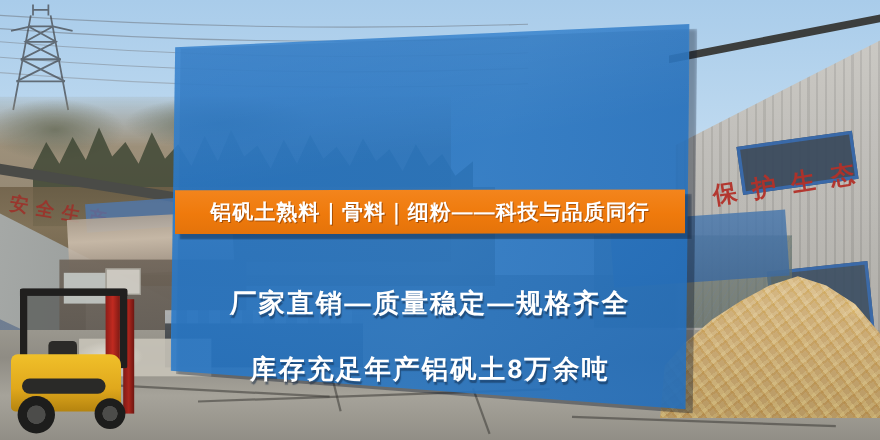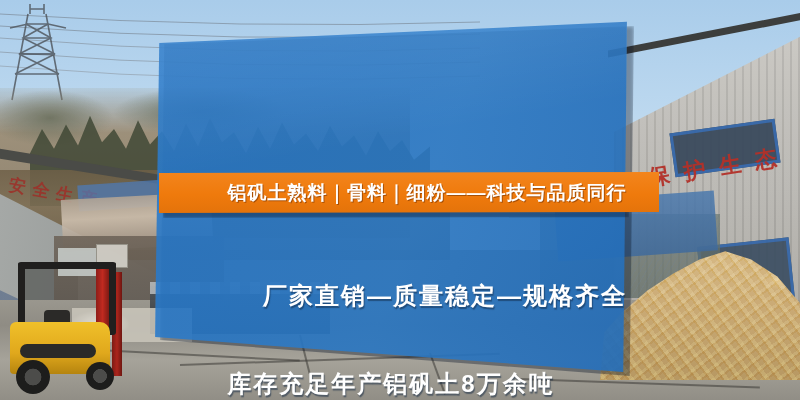--- a/index.html
+++ b/index.html
@@ -255,35 +255,35 @@
   .orange-shadow {
     position: absolute; left: 8px; top: 156px; width: 466px; height: 42px;
     background: rgba(12,28,52,.42);
     clip-path: polygon(0% 2%, 100% 0%, 100% 98%, 0% 100%);
     filter: blur(1.5px);
   }
   .orange-bar {
     position: absolute; left: 4px; top: 152px; width: 464px; height: 41px;
     background: linear-gradient(180deg, #f3851d 0%, #ef7a0c 55%, #e4730a 100%);
     clip-path: polygon(0% 2.5%, 100% 0%, 100% 97.5%, 0% 100%);
-    display: flex; align-items: center; justify-content: center; padding-left: 36px;
+    display: flex; align-items: center; justify-content: center;
   }
   .orange-text {
     color: #ffffff; font-size: 19px; font-weight: 700; letter-spacing: 1px;
     text-shadow: 1px 1px 0 rgba(120,52,4,.6);
     white-space: nowrap;
   }
   .sub1, .sub2 {
     position: absolute; left: 0; width: 472px; text-align: center;
     color: #ffffff; font-size: 24px; font-weight: 700; letter-spacing: 2px;
     text-shadow: 1px 2px 1px rgba(16,38,66,.5);
     white-space: nowrap;
   }
-  .sub1 { top: 260px; text-align: right; }
-  .sub2 { top: 300px; margin-top: 48px; }
+  .sub1 { top: 240px; }
+  .sub2 { top: 300px; }
 </style>
 </head>
 <body>
 
 <div id="banner">
 
   <div class="photo">
 
     <div class="sky"></div>
 

